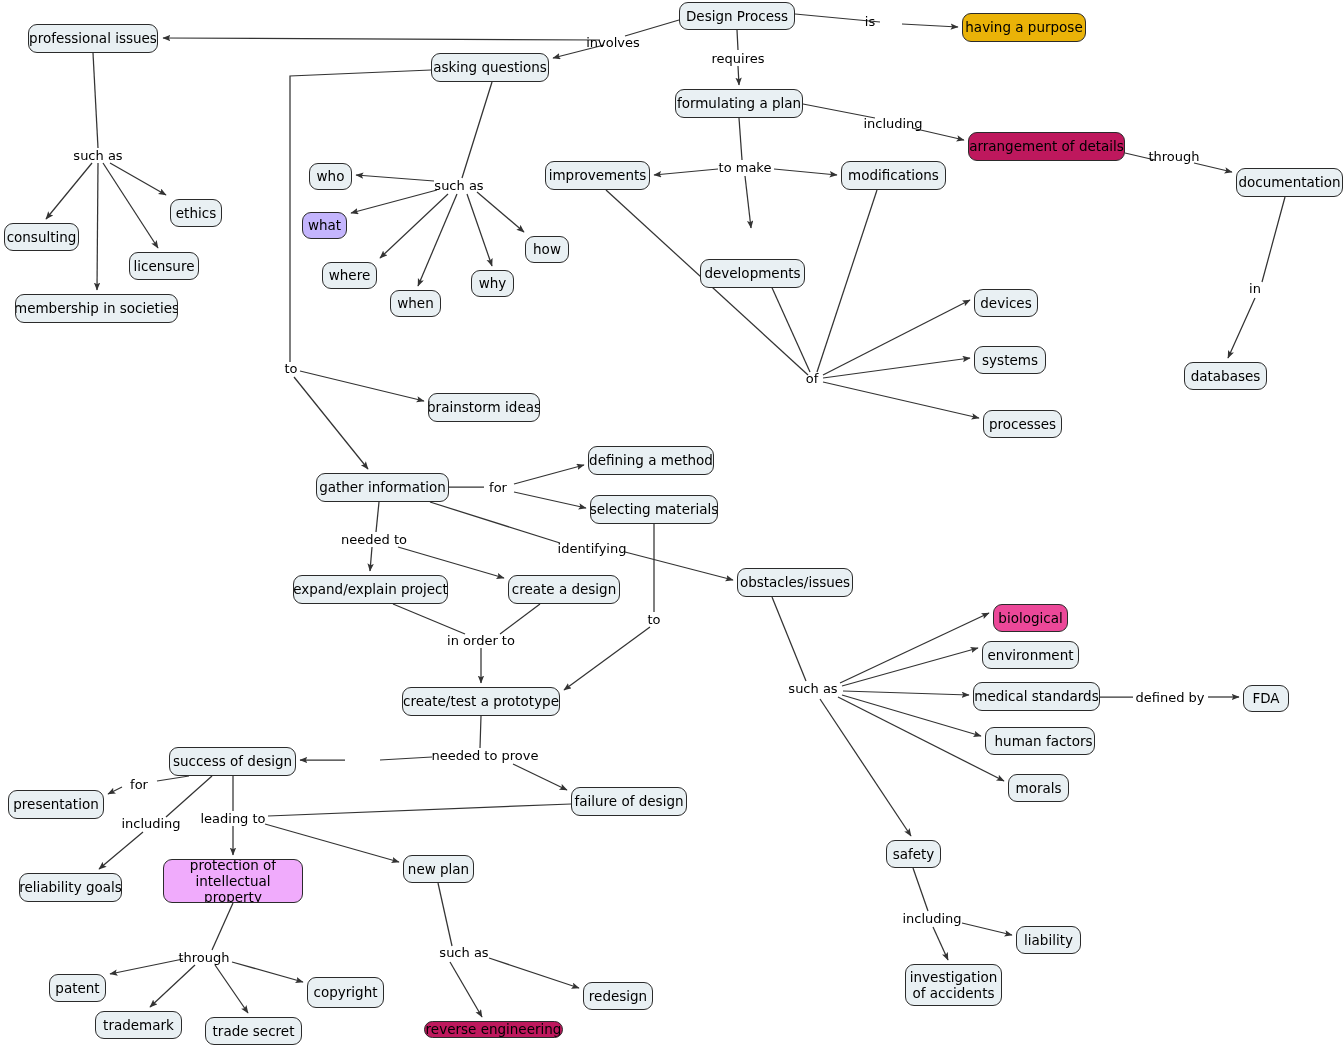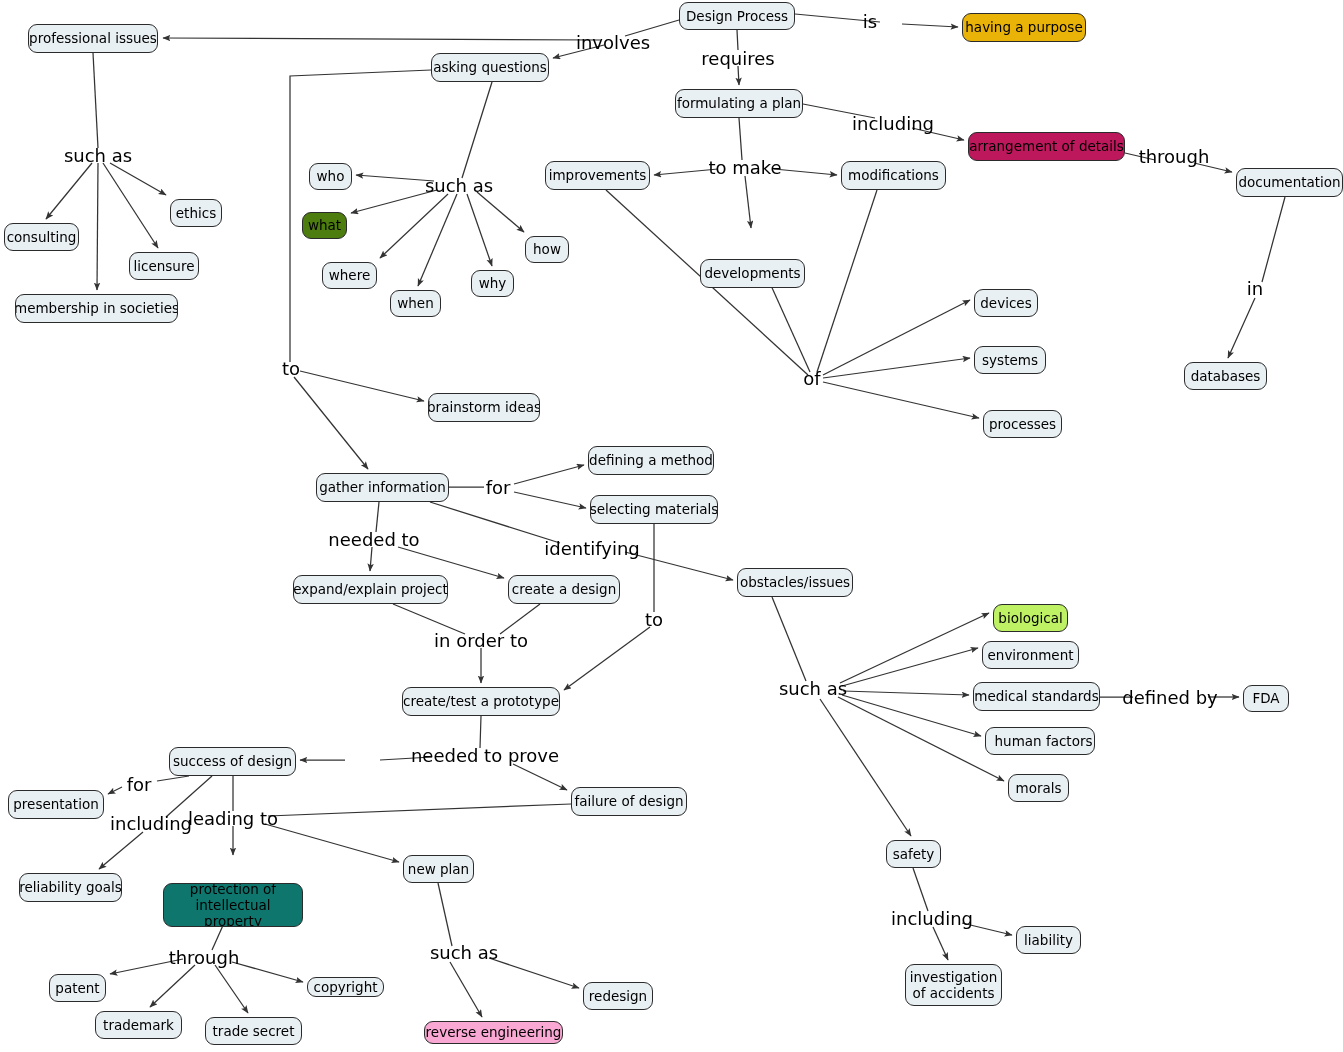--- a/index.html
+++ b/index.html
@@ -41,21 +41,21 @@
     overflow: hidden;
     padding: 0 5px;
   }
   .node.two-line {
     white-space: pre-line;
     line-height: 16px;
     padding: 0 6px;
   }
   .linklabel {
     position: absolute;
-    font-size: 18px;
+    font-size: 13px;
     line-height: 15px;
     color: #000000;
     white-space: pre;
     background: transparent;
     transform: translate(-50%, -50%);
     text-align: center;
   }
 </style>
 </head>
 <body>
@@ -148,21 +148,21 @@
     <div class="node" style="left: 962px; top: 13px; width: 124px; height: 29px; background: #eab308; border-color: rgb(43, 43, 43);">having a purpose</div>
     <div class="node" style="left: 28px; top: 24px; width: 130px; height: 29px; background: rgb(233, 240, 243); border-color: rgb(43, 43, 43);">professional issues</div>
     <div class="node" style="left: 431px; top: 53px; width: 118px; height: 29px; background: rgb(233, 240, 243); border-color: rgb(43, 43, 43);">asking questions</div>
     <div class="node" style="left: 675px; top: 89px; width: 128px; height: 29px; background: rgb(233, 240, 243); border-color: rgb(43, 43, 43);">formulating a plan</div>
     <div class="node" style="left: 968px; top: 132px; width: 157px; height: 29px; background: #be185d; border-color: rgb(43, 43, 43);">arrangement of details</div>
     <div class="node" style="left: 1236px; top: 168px; width: 107px; height: 29px; background: rgb(233, 240, 243); border-color: rgb(43, 43, 43);">documentation</div>
     <div class="node" style="left: 545px; top: 161px; width: 105px; height: 29px; background: rgb(233, 240, 243); border-color: rgb(43, 43, 43);">improvements</div>
     <div class="node" style="left: 841px; top: 161px; width: 105px; height: 29px; background: rgb(233, 240, 243); border-color: rgb(43, 43, 43);">modifications</div>
     <div class="node" style="left: 700px; top: 232px; width: 105px; height: 29px; background: rgb(233, 240, 243); border-color: rgb(43, 43, 43); margin-top: 27px;">developments</div>
     <div class="node" style="left: 309px; top: 163px; width: 43px; height: 27px; background: rgb(233, 240, 243); border-color: rgb(43, 43, 43);">who</div>
-    <div class="node" style="left: 302px; top: 212px; width: 45px; height: 27px; background: #4d7c0f; border-color: rgb(43, 43, 43);">what</div>
+    <div class="node" style="left: 302px; top: 212px; width: 45px; height: 27px; background: #c4b5fd; border-color: rgb(43, 43, 43);">what</div>
     <div class="node" style="left: 322px; top: 262px; width: 55px; height: 27px; background: rgb(233, 240, 243); border-color: rgb(43, 43, 43);">where</div>
     <div class="node" style="left: 390px; top: 290px; width: 51px; height: 27px; background: rgb(233, 240, 243); border-color: rgb(43, 43, 43);">when</div>
     <div class="node" style="left: 471px; top: 270px; width: 43px; height: 27px; background: rgb(233, 240, 243); border-color: rgb(43, 43, 43);">why</div>
     <div class="node" style="left: 525px; top: 236px; width: 44px; height: 27px; background: rgb(233, 240, 243); border-color: rgb(43, 43, 43);">how</div>
     <div class="node" style="left: 4px; top: 223px; width: 75px; height: 28px; background: rgb(233, 240, 243); border-color: rgb(43, 43, 43);">consulting</div>
     <div class="node" style="left: 170px; top: 199px; width: 52px; height: 28px; background: rgb(233, 240, 243); border-color: rgb(43, 43, 43);">ethics</div>
     <div class="node" style="left: 129px; top: 252px; width: 70px; height: 28px; background: rgb(233, 240, 243); border-color: rgb(43, 43, 43);">licensure</div>
     <div class="node" style="left: 15px; top: 294px; width: 163px; height: 29px; background: rgb(233, 240, 243); border-color: rgb(43, 43, 43);">membership in societies</div>
     <div class="node" style="left: 974px; top: 289px; width: 64px; height: 28px; background: rgb(233, 240, 243); border-color: rgb(43, 43, 43);">devices</div>
     <div class="node" style="left: 974px; top: 346px; width: 72px; height: 28px; background: rgb(233, 240, 243); border-color: rgb(43, 43, 43);">systems</div>
@@ -173,30 +173,30 @@
     <div class="node" style="left: 588px; top: 446px; width: 126px; height: 29px; background: rgb(233, 240, 243); border-color: rgb(43, 43, 43);">defining a method</div>
     <div class="node" style="left: 590px; top: 495px; width: 128px; height: 29px; background: rgb(233, 240, 243); border-color: rgb(43, 43, 43);">selecting materials</div>
     <div class="node" style="left: 737px; top: 568px; width: 116px; height: 29px; background: rgb(233, 240, 243); border-color: rgb(43, 43, 43);">obstacles/issues</div>
     <div class="node" style="left: 293px; top: 575px; width: 155px; height: 29px; background: rgb(233, 240, 243); border-color: rgb(43, 43, 43);">expand/explain project</div>
     <div class="node" style="left: 508px; top: 575px; width: 112px; height: 29px; background: rgb(233, 240, 243); border-color: rgb(43, 43, 43);">create a design</div>
     <div class="node" style="left: 402px; top: 687px; width: 158px; height: 29px; background: rgb(233, 240, 243); border-color: rgb(43, 43, 43);">create/test a prototype</div>
     <div class="node" style="left: 169px; top: 747px; width: 127px; height: 29px; background: rgb(233, 240, 243); border-color: rgb(43, 43, 43);">success of design</div>
     <div class="node" style="left: 571px; top: 787px; width: 116px; height: 29px; background: rgb(233, 240, 243); border-color: rgb(43, 43, 43);">failure of design</div>
     <div class="node" style="left: 8px; top: 790px; width: 96px; height: 29px; background: rgb(233, 240, 243); border-color: rgb(43, 43, 43);">presentation</div>
     <div class="node" style="left: 19px; top: 873px; width: 103px; height: 29px; background: rgb(233, 240, 243); border-color: rgb(43, 43, 43);">reliability goals</div>
-    <div class="node two-line" style="left: 163px; top: 859px; width: 140px; height: 44px; background: #0f766e; border-color: rgb(43, 43, 43); margin-top: 24px;">protection of
+    <div class="node two-line" style="left: 163px; top: 859px; width: 140px; height: 44px; background: #f0abfc; border-color: rgb(43, 43, 43);">protection of
 intellectual property</div>
     <div class="node" style="left: 403px; top: 855px; width: 71px; height: 28px; background: rgb(233, 240, 243); border-color: rgb(43, 43, 43);">new plan</div>
     <div class="node" style="left: 49px; top: 974px; width: 57px; height: 28px; background: rgb(233, 240, 243); border-color: rgb(43, 43, 43);">patent</div>
     <div class="node" style="left: 95px; top: 1011px; width: 87px; height: 28px; background: rgb(233, 240, 243); border-color: rgb(43, 43, 43);">trademark</div>
     <div class="node" style="left: 205px; top: 1017px; width: 97px; height: 28px; background: rgb(233, 240, 243); border-color: rgb(43, 43, 43);">trade secret</div>
-    <div class="node" style="left: 307px; top: 977px; width: 77px; height: 20px; background: rgb(233, 240, 243); border-color: rgb(43, 43, 43);">copyright</div>
-    <div class="node" style="left: 424px; top: 1021px; width: 139px; height: 23px; background: #f9a8d4; border-color: rgb(43, 43, 43);">reverse engineering</div>
+    <div class="node" style="left: 307px; top: 977px; width: 77px; height: 31px; background: rgb(233, 240, 243); border-color: rgb(43, 43, 43);">copyright</div>
+    <div class="node" style="left: 424px; top: 1021px; width: 139px; height: 17px; background: #be185d; border-color: rgb(43, 43, 43);">reverse engineering</div>
     <div class="node" style="left: 583px; top: 982px; width: 70px; height: 28px; background: rgb(233, 240, 243); border-color: rgb(43, 43, 43);">redesign</div>
-    <div class="node" style="left: 993px; top: 604px; width: 75px; height: 28px; background: #bef264; border-color: rgb(43, 43, 43);">biological</div>
+    <div class="node" style="left: 993px; top: 604px; width: 75px; height: 28px; background: #ec4899; border-color: rgb(43, 43, 43);">biological</div>
     <div class="node" style="left: 982px; top: 641px; width: 97px; height: 28px; background: rgb(233, 240, 243); border-color: rgb(43, 43, 43);">environment</div>
     <div class="node" style="left: 973px; top: 682px; width: 127px; height: 29px; background: rgb(233, 240, 243); border-color: rgb(43, 43, 43);">medical standards</div>
     <div class="node" style="left: 985px; top: 727px; width: 110px; height: 28px; background: rgb(233, 240, 243); border-color: rgb(43, 43, 43); padding-left: 12px;">human factors</div>
     <div class="node" style="left: 1008px; top: 774px; width: 61px; height: 28px; background: rgb(233, 240, 243); border-color: rgb(43, 43, 43);">morals</div>
     <div class="node" style="left: 1243px; top: 685px; width: 46px; height: 27px; background: rgb(233, 240, 243); border-color: rgb(43, 43, 43);">FDA</div>
     <div class="node" style="left: 886px; top: 840px; width: 55px; height: 28px; background: rgb(233, 240, 243); border-color: rgb(43, 43, 43);">safety</div>
     <div class="node" style="left: 1016px; top: 926px; width: 65px; height: 28px; background: rgb(233, 240, 243); border-color: rgb(43, 43, 43);">liability</div>
     <div class="node two-line" style="left: 905px; top: 964px; width: 97px; height: 42px; background: rgb(233, 240, 243); border-color: rgb(43, 43, 43);">investigation
 of accidents</div>
     <div class="linklabel" style="left: 870px; top: 21px;">is</div>

